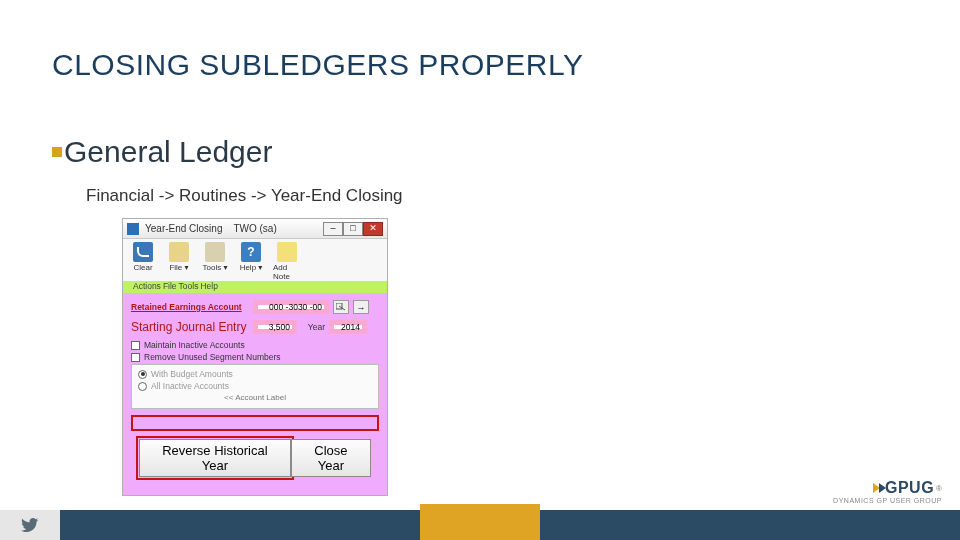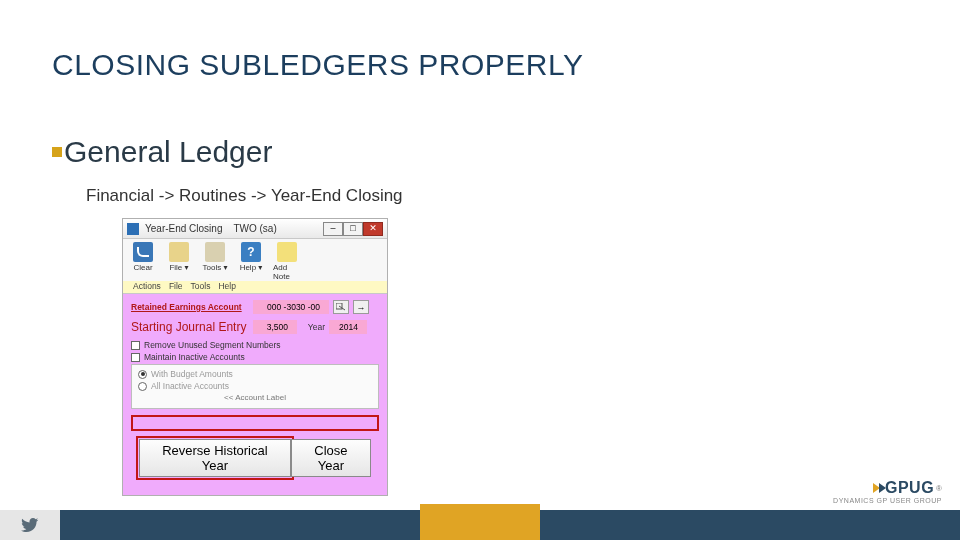--- a/index.html
+++ b/index.html
@@ -20,26 +20,26 @@
   .dlg-winbtn.close { background: #c0392b; color: #fff; border-color:#902a1f; }
   .ribbon { display: flex; align-items: flex-start; padding: 3px 6px 0 6px; gap: 8px; background: #f7f7f7; }
   .rbtn { display: flex; flex-direction: column; align-items: center; width: 28px; font-size: 8px; color: #333; }
   .rbtn .ri { width: 20px; height: 20px; border-radius: 2px; margin-bottom: 1px; }
   .ri-undo { background: #3a77b7; position:relative; }
   .ri-undo::after{content:"";position:absolute;left:4px;top:5px;width:10px;height:8px;border:2px solid #fff;border-top:none;border-right:none;border-radius:0 0 0 6px;}
   .ri-file { background: #e8d38a; }
   .ri-tools { background: #d9d0b0; }
   .ri-help { background: #3b7fc2; border-radius:50%; color:#fff; text-align:center; line-height:20px; font-weight:bold; font-size:12px;}
   .ri-note { background: #f3e07a; }
-  .tabstrip { display:flex; gap:8px; padding: 0 10px 2px 10px; font-size:8.5px; color:#444; border-bottom:1px solid #c8c8c8; background:#fef9c3;}
+  .tabstrip { display:flex; gap:2px; padding: 0 10px 2px 10px; font-size:8.5px; color:#444; border-bottom:1px solid #c8c8c8; background:#bef264;}
   .dlg-body { padding: 6px 8px 10px 8px; background:#f0abfc; }
   .row { display:flex; align-items:center; margin-bottom:6px; gap:4px; }
   .lbl-red { color:#b01818; font-weight:bold; font-size:8.5px; text-decoration: underline; }
   .lbl-red2 { color:#b01818; font-size:12px; }
-  .field { border:7px solid #f9a8d4; height:14px; background:#fff; font-size:8.5px; padding:0 2px; display:flex; align-items:center; justify-content:flex-end;}
+  .field { border:5px solid #f9a8d4; height:14px; background:#fff; font-size:8.5px; padding:0 2px; display:flex; align-items:center; justify-content:flex-end;}
   .lookup { width:16px; height:14px; border:1px solid #9a9a9a; background:#f0f0f0; display:flex; align-items:center; justify-content:center;}
   .chkrow { display:flex; align-items:center; gap:4px; font-size:8.5px; color:#333; margin-bottom:2px;}
   .chk { width:9px; height:9px; border:1px solid #666; background:#fff;}
   .group { border:1px solid #bdbdbd; padding:4px 6px 6px 6px; margin-top:2px; background:#fafafa;}
   .radio { width:9px; height:9px; border:1px solid #666; border-radius:50%; display:inline-flex; align-items:center; justify-content:center; background:#fff;}
   .radio.sel::after{content:"";width:4px;height:4px;background:#333;border-radius:50%;}
   .disabled { color:#9a9a9a; }
   .redbox { border:2px solid #c21616; height:16px; margin-top:6px; }
   .dlg-foot { display:flex; justify-content:space-between; padding:8px; }
   .btn { border:1px solid #8a8a8a; background:linear-gradient(#fdfdfd,#e6e6e6); font-size:13px; padding:3px 8px; }
@@ -127,25 +127,25 @@
 
       <div class="row">
         <span class="lbl-red2" style="width:118px">Starting Journal Entry</span>
         <div class="field" style="width:44px">3,500</div>
         <span style="width:24px;font-size:8.5px;color:#333;text-align:right">Year</span>
         <div class="field" style="width:38px">2014</div>
       </div>
 
       <div class="chkrow">
         <div class="chk"></div>
-        <span>Remove Unused Segment Numbers</span>
+        <span>Maintain Inactive Accounts</span>
       </div>
       <div class="chkrow">
         <div class="chk"></div>
-        <span>Maintain Inactive Accounts</span>
+        <span>Remove Unused Segment Numbers</span>
       </div>
 
       <div class="group">
         <div class="chkrow disabled">
           <span class="radio sel"></span>
           <span>With Budget Amounts</span>
         </div>
         <div class="chkrow disabled">
           <span class="radio"></span>
           <span>All Inactive Accounts</span>

